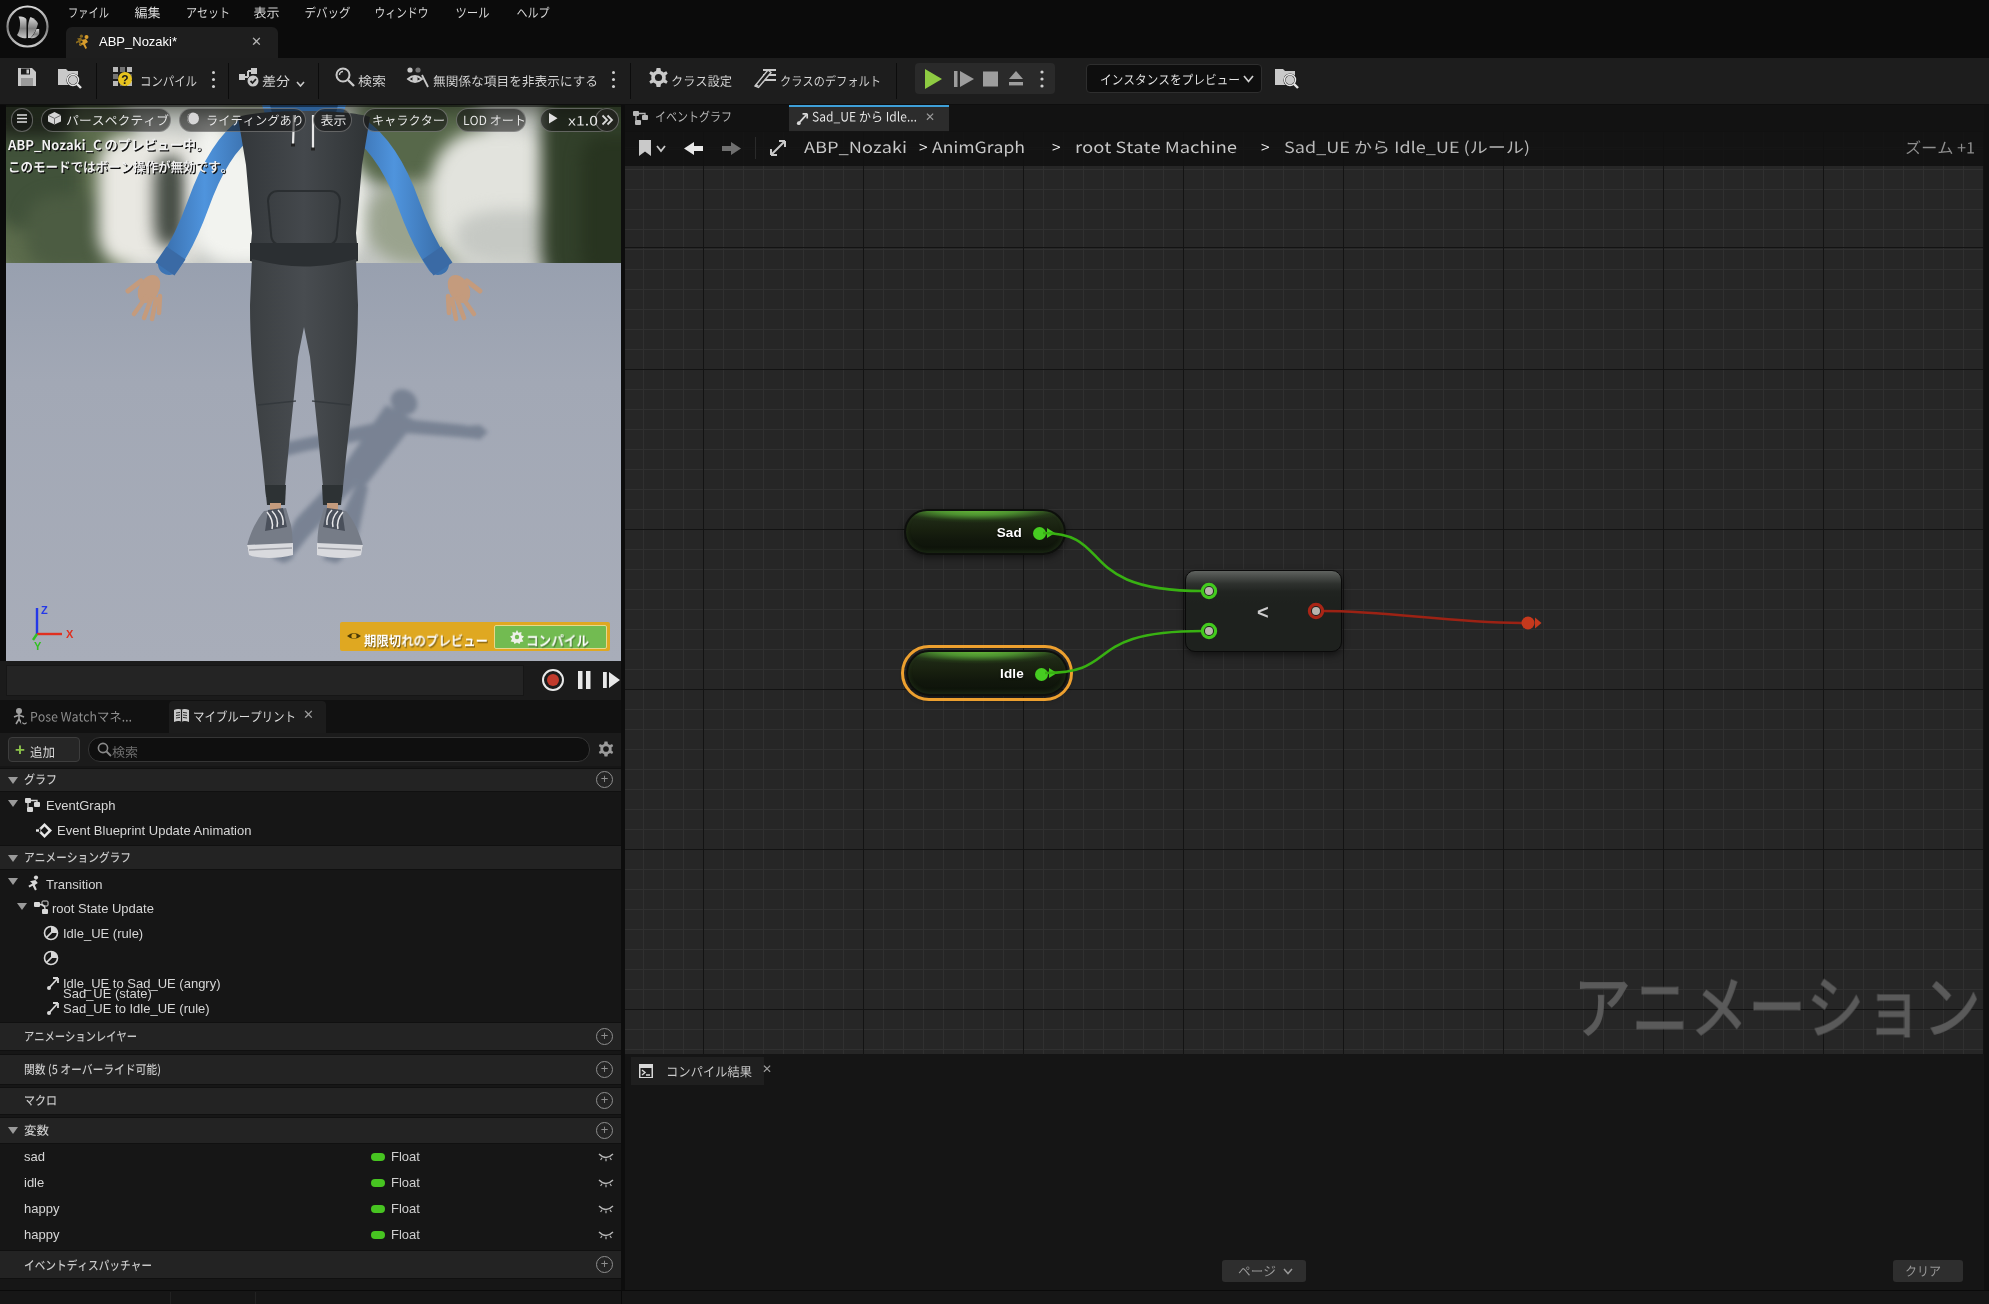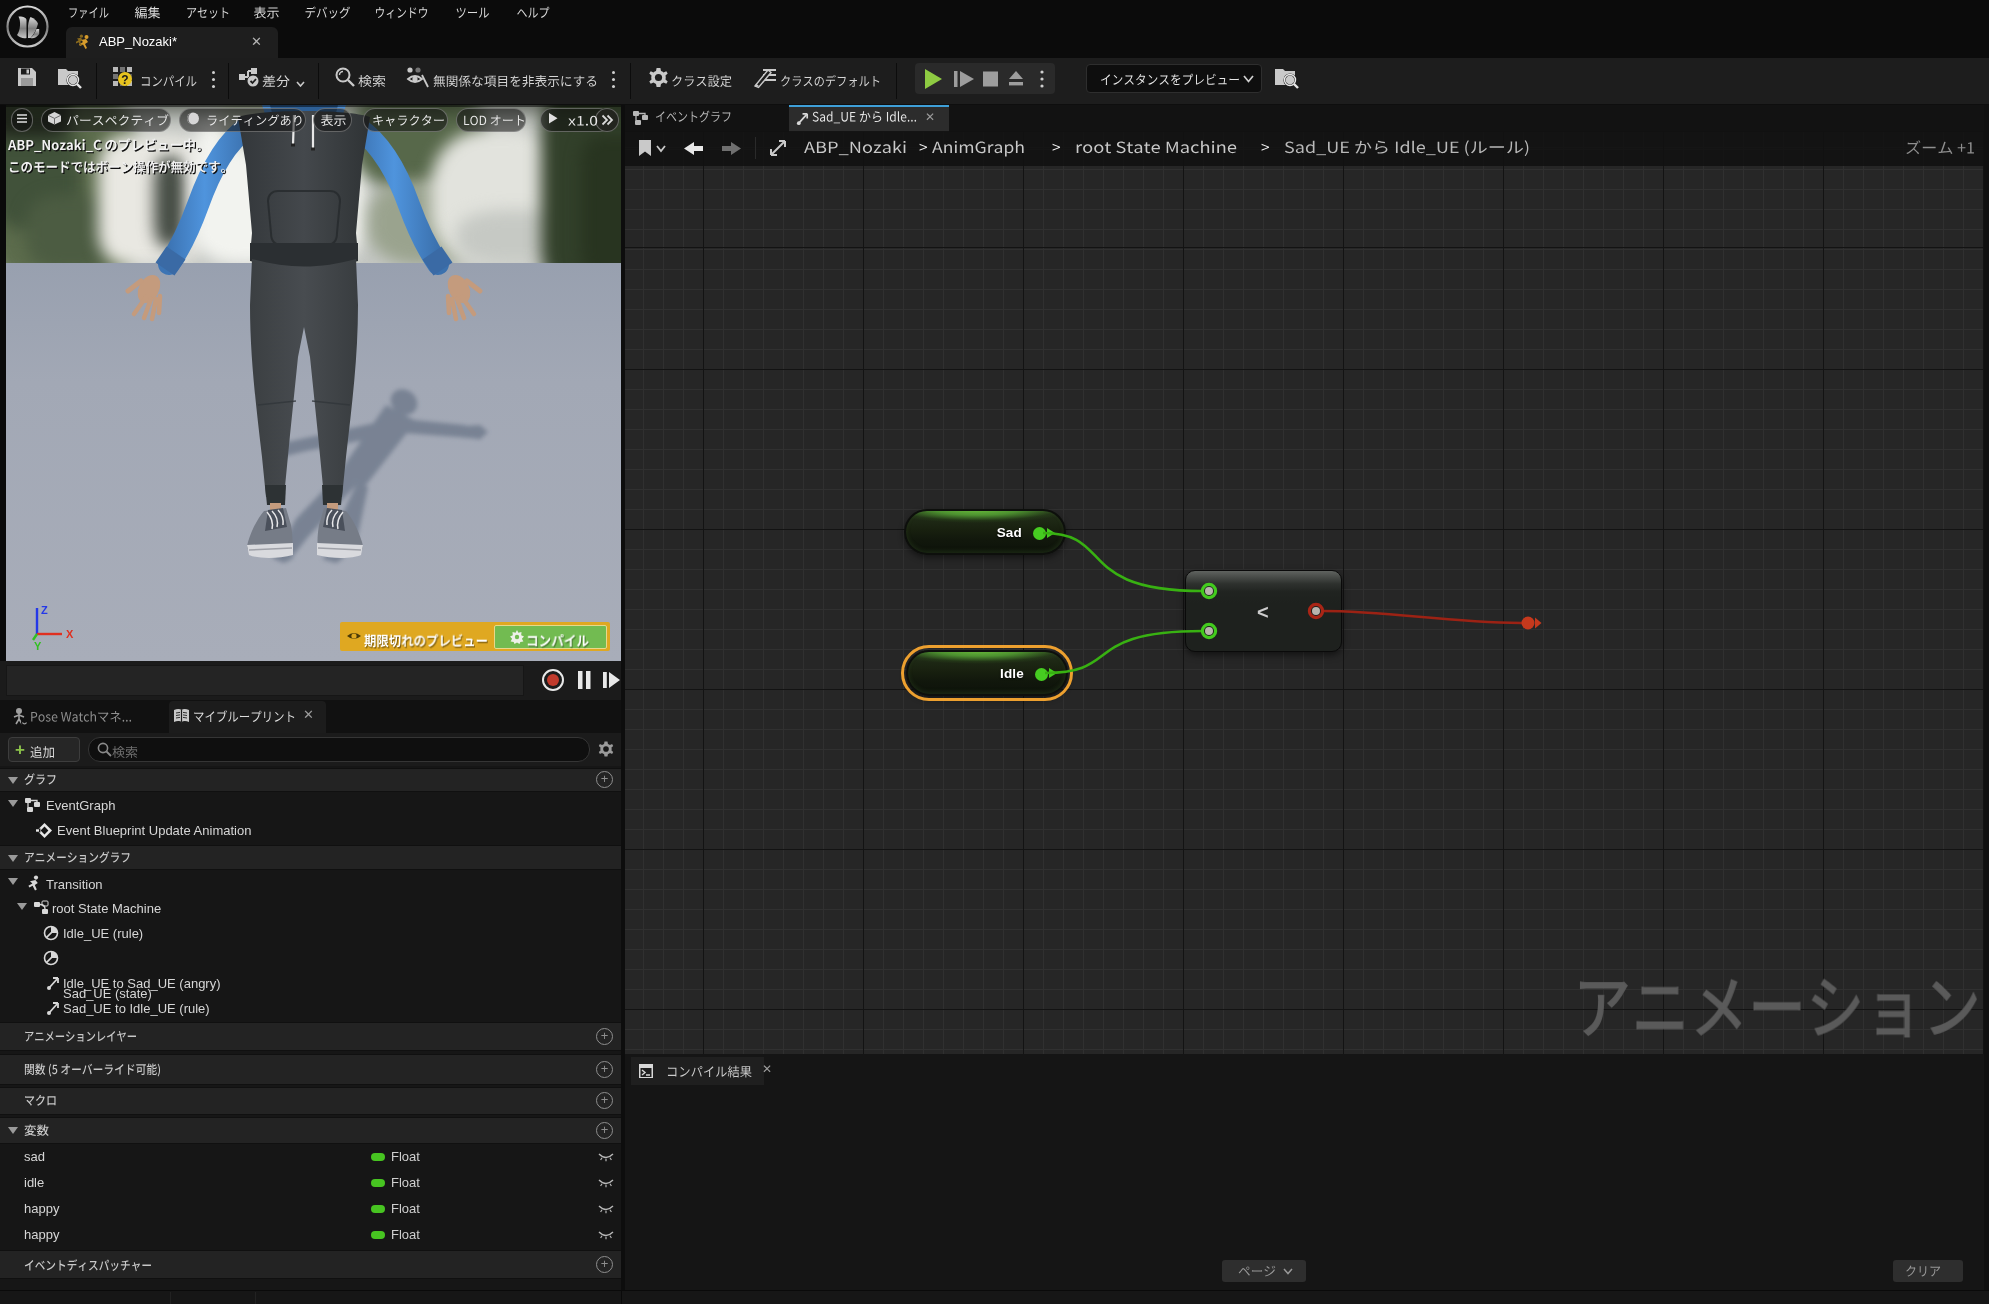--- a/index.html
+++ b/index.html
@@ -469,21 +469,21 @@
 <div class="srow" style="left:46px;top:877px">Transition</div>
 <div class="tri" style="left:17px;top:903px"></div>
 <svg class="abs" style="left:33px;top:900px" width="16" height="16" viewBox="0 0 16 16">
       <g fill="#d8d8d8">
         <rect x="1" y="2" width="6" height="5" rx="1"></rect>
         <rect x="9" y="9" width="6" height="5" rx="1"></rect>
       </g>
       <path d="M7 4.5 C11 4.5 12 7 12 9" stroke="#d8d8d8" stroke-width="1.4" fill="none"></path>
       <rect x="9" y="1" width="6" height="5" rx="1" fill="none" stroke="#d8d8d8"></rect>
     </svg>
-<div class="srow" style="left:52px;top:901px">root State Machine</div>
+<div class="srow" style="left:52px;top:901px">root State Update</div>
 <svg class="abs" style="left:43px;top:925px" width="16" height="16" viewBox="0 0 16 16">
       <circle cx="8" cy="8" r="6.5" fill="none" stroke="#d8d8d8" stroke-width="1.6"></circle>
       <line x1="3.6" y1="12.4" x2="12.4" y2="3.6" stroke="#d8d8d8" stroke-width="1.6"></line>
       <path d="M8 1.5 A6.5 6.5 0 0 1 14.5 8 L8 8 Z" fill="#d8d8d8"></path>
     </svg>
 <div class="srow" style="left:63px;top:926px">Idle_UE (rule)</div>
 <svg class="abs" style="left:43px;top:950px" width="16" height="16" viewBox="0 0 16 16">
       <circle cx="8" cy="8" r="6.5" fill="none" stroke="#d8d8d8" stroke-width="1.6"></circle>
       <line x1="3.6" y1="12.4" x2="12.4" y2="3.6" stroke="#d8d8d8" stroke-width="1.6"></line>
       <path d="M8 1.5 A6.5 6.5 0 0 1 14.5 8 L8 8 Z" fill="#d8d8d8"></path>

